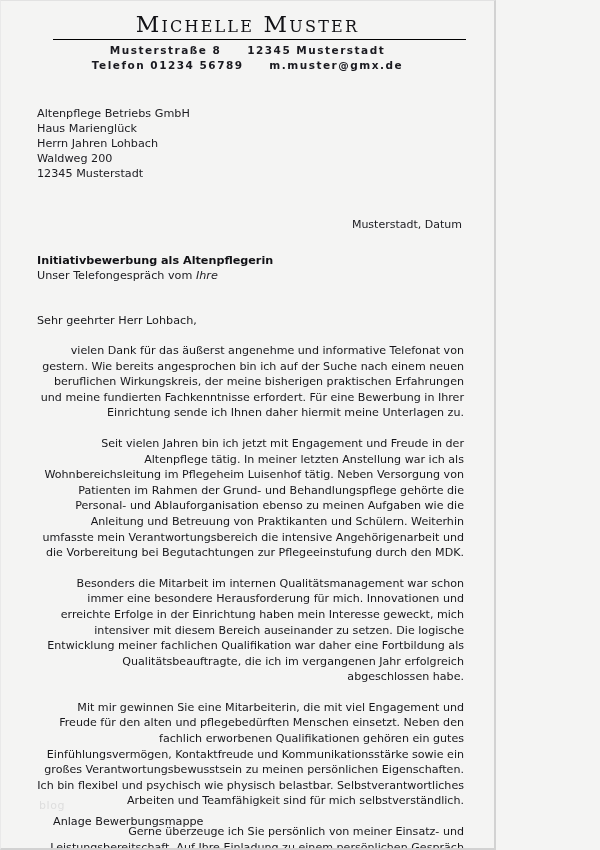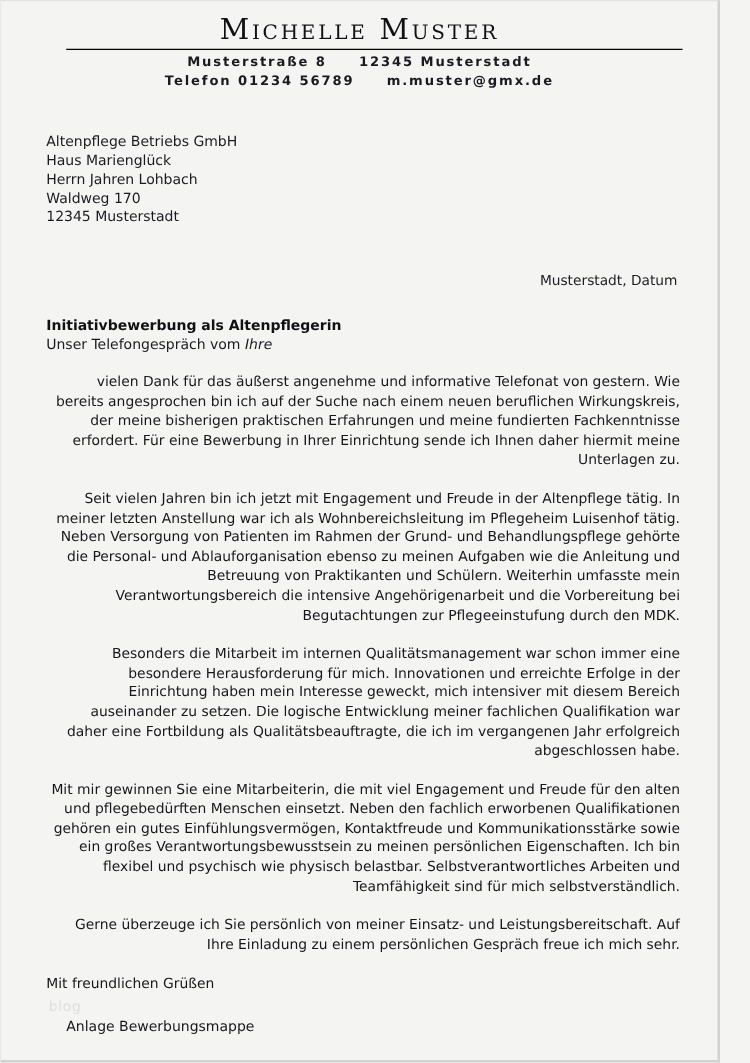--- a/index.html
+++ b/index.html
@@ -10,21 +10,21 @@
     width: 600px;
     height: 850px;
     background: #f4f4f3;
     font-family: "DejaVu Sans", sans-serif;
     color: #17171a;
     overflow: hidden;
   }
 
   .page {
     position: relative;
-    width: 576px;
+    width: 496px;
     height: 850px;
     box-sizing: border-box;
     background: #f4f4f3;
     border-right: 2px solid #d2d2d2;
     border-bottom: 2px solid #d2d2d2;
     border-top: 1px solid #e2e2e2;
     border-left: 1px solid #e9e9e9;
     overflow: hidden;
   }
 
@@ -158,31 +158,32 @@
     <div class="sender-contact">Musterstraße 8     12345 Musterstadt</div>
     <div class="sender-contact" style="margin-top:0;">Telefon 01234 56789     m.muster@gmx.de</div>
   </div>
 
   <div class="content">
 
     <div class="recipient">
       <div>Altenpflege Betriebs GmbH</div>
       <div>Haus Marienglück</div>
       <div>Herrn Jahren Lohbach</div>
-      <div>Waldweg 170</div>
+      <div>Waldweg 200</div>
       <div>12345 Musterstadt</div>
     </div>
 
     <div class="dateline">Musterstadt, Datum</div>
 
     <div class="subject">
       <div class="subject-main">Initiativbewerbung als Altenpflegerin</div>
       <div class="subject-sub"><span>Unser Telefongespräch vom </span><em>Ihre</em></div>
     </div>
 
+    <div class="salutation">Sehr geehrter Herr Lohbach,</div>
 
     <div class="para">vielen Dank für das äußerst angenehme und informative Telefonat von gestern. Wie bereits angesprochen bin ich auf der Suche nach einem neuen beruflichen Wirkungskreis, der meine bisherigen praktischen Erfahrungen und meine fundierten Fachkenntnisse erfordert. Für eine Bewerbung in Ihrer Einrichtung sende ich Ihnen daher hiermit meine Unterlagen zu.</div>
     <div class="para">Seit vielen Jahren bin ich jetzt mit Engagement und Freude in der Altenpflege tätig. In meiner letzten Anstellung war ich als Wohnbereichsleitung im Pflegeheim Luisenhof tätig. Neben Versorgung von Patienten im Rahmen der Grund- und Behandlungspflege gehörte die Personal- und Ablauforganisation ebenso zu meinen Aufgaben wie die Anleitung und Betreuung von Praktikanten und Schülern. Weiterhin umfasste mein Verantwortungsbereich die intensive Angehörigenarbeit und die Vorbereitung bei Begutachtungen zur Pflegeeinstufung durch den MDK.</div>
     <div class="para">Besonders die Mitarbeit im internen Qualitätsmanagement war schon immer eine besondere Herausforderung für mich. Innovationen und erreichte Erfolge in der Einrichtung haben mein Interesse geweckt, mich intensiver mit diesem Bereich auseinander zu setzen. Die logische Entwicklung meiner fachlichen Qualifikation war daher eine Fortbildung als Qualitätsbeauftragte, die ich im vergangenen Jahr erfolgreich abgeschlossen habe.</div>
     <div class="para">Mit mir gewinnen Sie eine Mitarbeiterin, die mit viel Engagement und Freude für den alten und pflegebedürften Menschen einsetzt. Neben den fachlich erworbenen Qualifikationen gehören ein gutes Einfühlungsvermögen, Kontaktfreude und Kommunikationsstärke sowie ein großes Verantwortungsbewusstsein zu meinen persönlichen Eigenschaften. Ich bin flexibel und psychisch wie physisch belastbar. Selbstverantwortliches Arbeiten und Teamfähigkeit sind für mich selbstverständlich.</div>
     <div class="para">Gerne überzeuge ich Sie persönlich von meiner Einsatz- und Leistungsbereitschaft. Auf Ihre Einladung zu einem persönlichen Gespräch freue ich mich sehr.</div>
 
     <div class="closing">Mit freundlichen Grüßen</div>
 
   </div>

